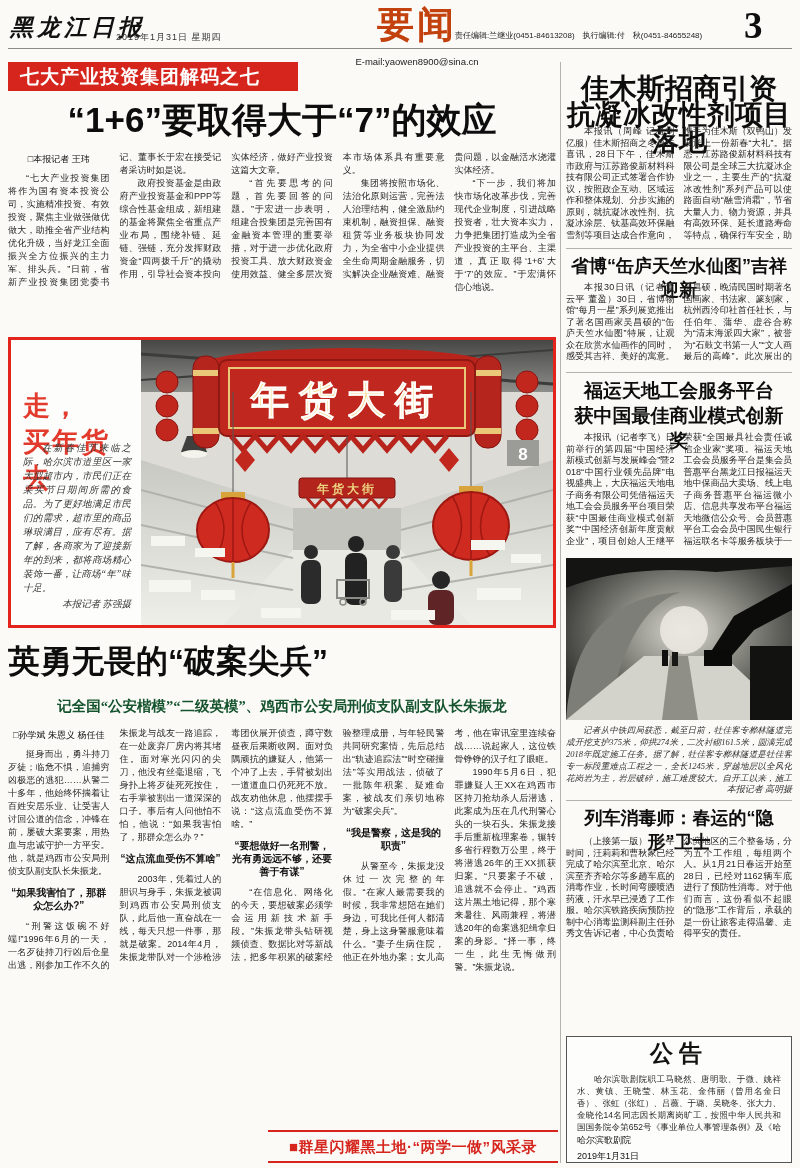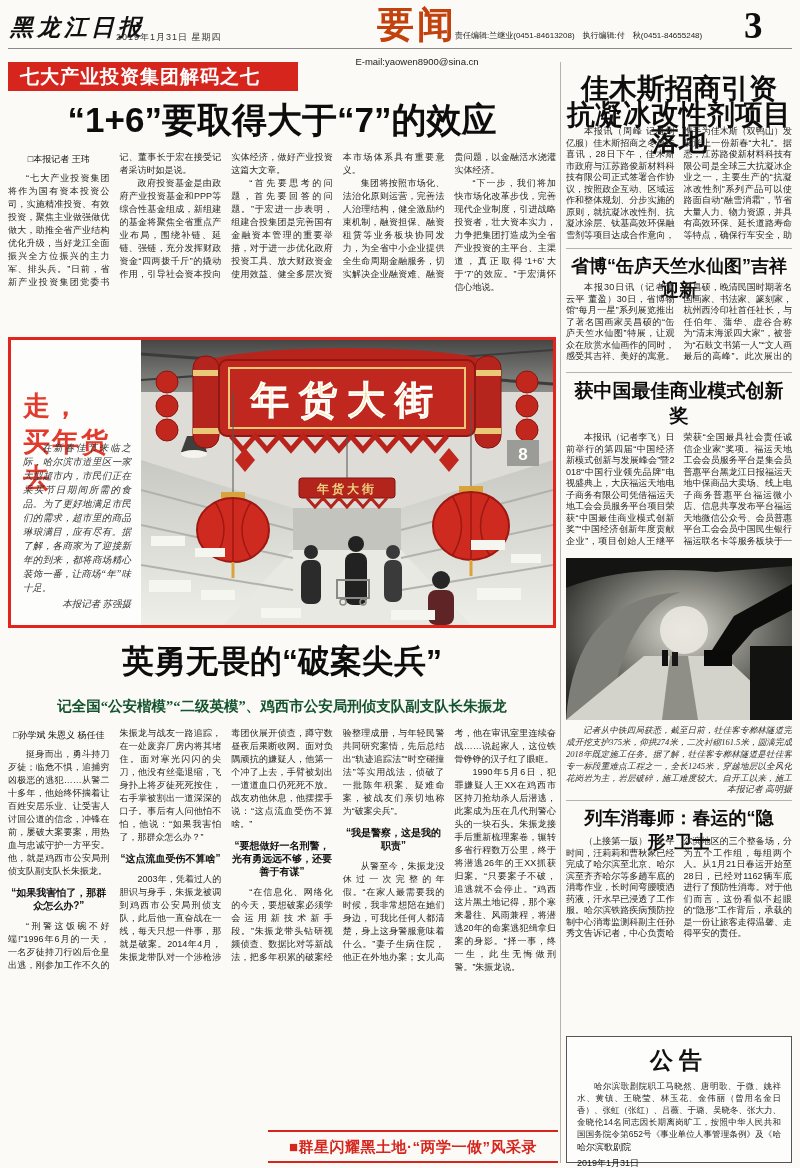--- a/index.html
+++ b/index.html
@@ -40,21 +40,21 @@
   .photobox-left { width:130px; position:relative; padding:10px 12px; }
   .photo-title { margin-top:38px; color:#e23b2e; font-weight:bold; font-size:27px;
                  line-height:36px; letter-spacing:2px; }
   .photo-captionwrap { position:absolute; left:12px; right:10px; bottom:14px; }
   .photo-caption { font-family:"Liberation Serif", serif; font-style:italic; font-size:9.5px;
                    line-height:14px; text-align:justify; color:#333; text-indent:2em; word-break:break-all; }
   .photo-credit { font-family:"Liberation Serif", serif; font-style:italic; font-size:9.5px;
                   text-align:right; margin-top:3px; color:#333; }
   .photobox-right { flex:1; overflow:hidden; }
   
-  .crime-headline { position:absolute; left:8px; top:640px; width:548px; text-align:center;
+  .crime-headline { position:absolute; left:8px; top:640px; width:548px; 
                     font-size:32px; font-weight:bold; color:#0d0d0d; }
   .crime-subtitle { position:absolute; left:8px; top:697px; width:548px; text-align:center;
                     font-size:14.5px; font-weight:bold; color:#14532d;
                     font-family:"Liberation Serif", serif; }
   .crime-cols { position:absolute; left:8px; top:727px; width:548px; height:436px; }
   
   .bottom-banner { position:absolute; left:268px; top:1130px; width:290px; height:33px;
                    background:#fbfaf7; border-top:2px solid #d5251d; border-bottom:2px solid #d5251d;
                    color:#d5251d; font-weight:bold; font-size:15px; text-align:center;
                    line-height:29px; z-index:3; letter-spacing:0.5px; }
@@ -67,21 +67,21 @@
   .railbody { position:absolute; left:566px; width:226px; }
   .tunnel { position:absolute; left:566px; top:558px; width:226px; height:162px; overflow:hidden; }
   .tunnel-caption { position:absolute; left:566px; top:724px; width:226px; height:58px;
                     font-family:"Liberation Serif", serif; font-style:italic; font-size:8.5px;
                     line-height:12px; text-align:justify; color:#333; overflow:hidden;
                     text-indent:2em; word-break:break-all; }
   .tunnel-credit { position:absolute; left:566px; top:783px; width:226px; text-align:right;
                    font-family:"Liberation Serif", serif; font-style:italic; font-size:9px; color:#333; }
   
   .notice { position:absolute; left:566px; top:1036px; width:226px; height:127px;
-            border:1px solid #555; background:#fdfdfb; padding:8px 10px; }
+            border:1px solid #555; background:#fdfdfb; padding:1px 10px; }
   .notice-title { text-align:center; font-size:23px; font-weight:bold; letter-spacing:6px;
                   color:#111; margin-bottom:4px; }
   .notice-body { font-size:8.5px; line-height:12px; text-align:justify; color:#262626;
                  height:58px; overflow:hidden; text-indent:2em; word-break:break-all; }
   .notice-sign { font-size:9px; line-height:13px; color:#111; margin-top:3px; }
 </style>
 </head>
 <body>
 
 <div class="page">
@@ -259,20 +259,21 @@
   <div class="rail-rule" style="top:248px;"></div>
 
   <div class="rail-head" style="top:254px; font-size:18px;">省博“缶庐天竺水仙图”吉祥迎新</div>
   <div class="cols2 railbody" style="top:282px; height:88px;">
     <p>本报30日讯（记者董云平 董盈）30日，省博物馆“每月一星”系列展览推出了著名国画家吴昌硕的“缶庐天竺水仙图”特展，让观众在欣赏水仙画作的同时，感受其吉祥、美好的寓意。吴昌硕，晚清民国时期著名国画家、书法家、篆刻家，杭州西泠印社首任社长，与任伯年、蒲华、虚谷合称为“清末海派四大家”，被誉为“石鼓文书第一人”“文人画最后的高峰”。此次展出的画作是1964年由北京故宫博物院调拨而来，作于1918年秋，属于其晚年成熟时期的花卉精品。画心长152厘米，宽82.5厘米。画作中，水仙繁而不乱，天竺果多而有势，用色浓淡鲜艳，对比强烈，整体画面古雅清新，增添祥和之气。</p>
   </div>
 
   <div class="rail-rule" style="top:372px;"></div>
 
   <div class="rail-head" style="top:378px; font-size:19px; line-height:25px;">
+    <div>福运天地工会服务平台</div>
     <div>获中国最佳商业模式创新奖</div>
   </div>
   <div class="cols2 railbody" style="top:432px; height:124px;">
     <p>本报讯（记者李飞）日前举行的第四届“中国经济新模式创新与发展峰会”暨2018“中国行业领先品牌”电视盛典上，大庆福运天地电子商务有限公司凭借福运天地工会会员服务平台项目荣获“中国最佳商业模式创新奖”“中国经济创新年度贡献企业”，项目创始人王继平荣获“全国最具社会责任诚信企业家”奖项。福运天地工会会员服务平台是集会员普惠平台黑龙江日报福运天地中保商品大卖场、线上电子商务普惠平台福运微小店、信息共享发布平台福运天地微信公众号、会员普惠平台工会会员中国民生银行福运联名卡等服务板块于一体的服务平台，累计为大庆近10万名工会会员提供服务。</p>
   </div>
 
   <div class="tunnel">
     <svg width="226" height="162" viewBox="0 0 226 162">
       <defs>
         <radialGradient id="tun" cx="0.52" cy="0.45" r="0.75">

